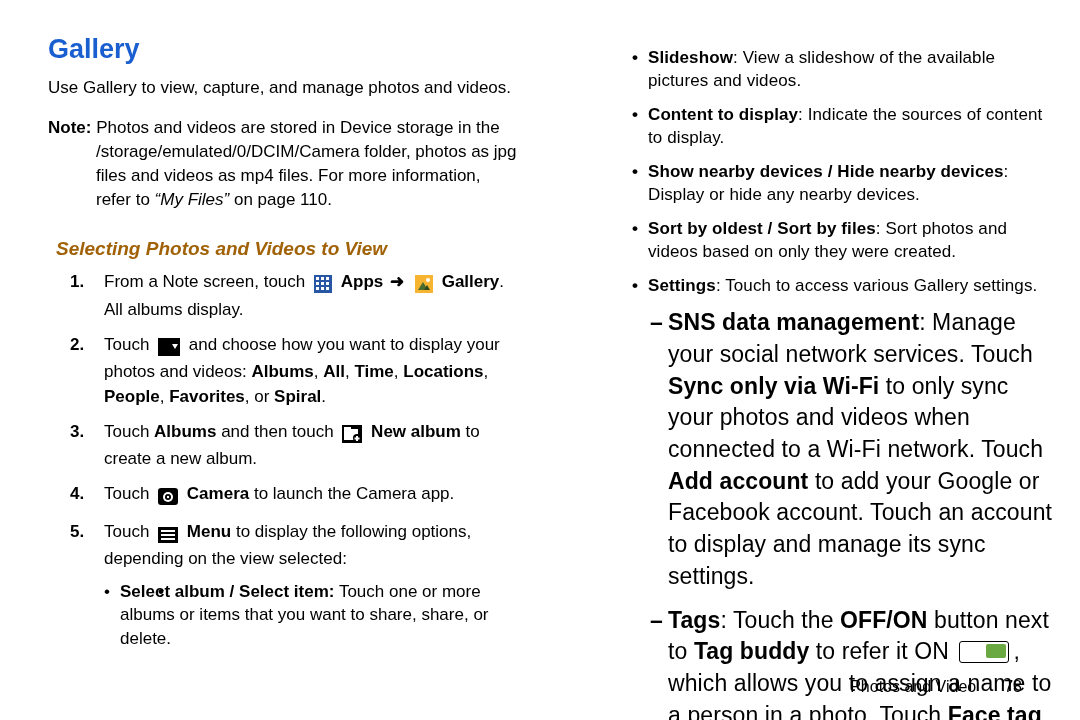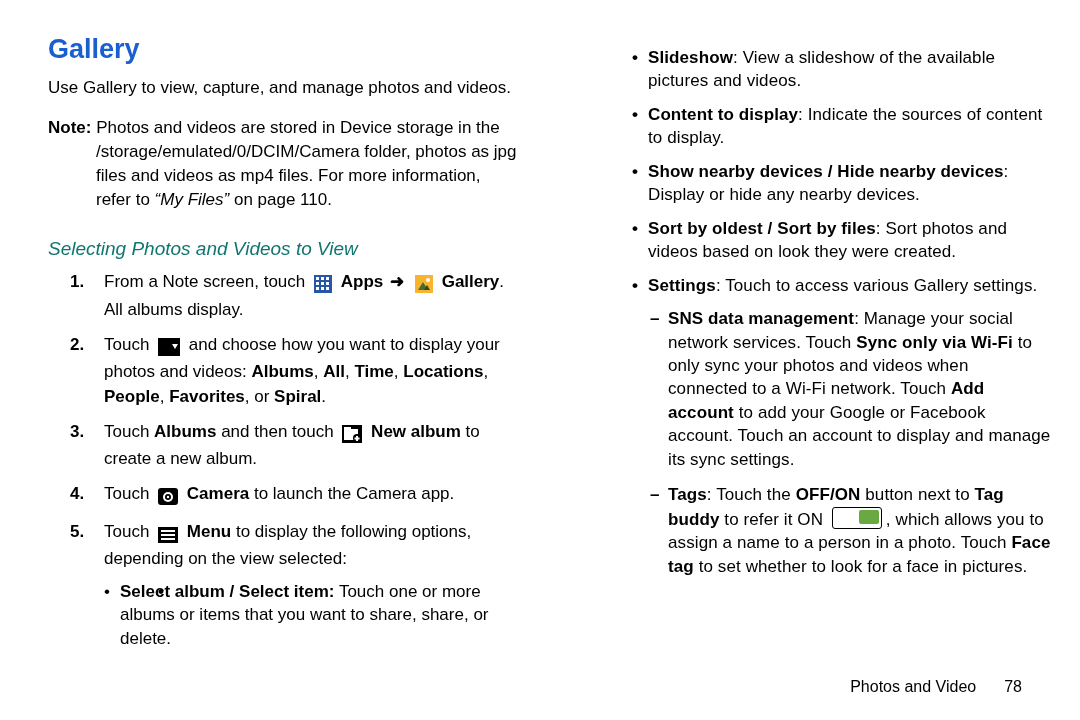--- a/index.html
+++ b/index.html
@@ -6,34 +6,34 @@
   .page{width:1080px;height:720px;position:relative;box-sizing:border-box;padding:34px 44px 20px 48px}
   .cols{display:flex;gap:84px}
   .col{flex:1;min-width:0}
   .col.left{flex:0 0 472px}
   .col.right{flex:0 0 448px;font-family:"Arial Narrow",Arial,Helvetica,sans-serif;letter-spacing:.1px}
   h1.gallery{font-family:Arial,Helvetica,sans-serif;font-weight:700;font-size:27px;color:#1a5fd0;margin:0 0 12px 0}
   .intro{font-size:17px;line-height:1.35;margin:0 0 16px 0}
   .note{font-size:17px;line-height:1.42;margin:0 0 26px 0;padding-left:48px;text-indent:-48px}
   .note .lbl{font-weight:700}
   .note .ref{font-style:italic}
-  h2.sel{font-family:Arial,Helvetica,sans-serif;font-weight:400;font-style:italic;font-size:19px;color:#0f766e;margin:0 0 10px 0}
+  h2.sel{font-family:Arial,Helvetica,sans-serif;font-weight:700;font-style:italic;font-size:19px;color:#a16207;margin:0 0 10px 8px}
   .steps{counter-reset:step;padding-left:0;margin:0}
   .step{font-size:17px;line-height:1.45;padding-left:56px;position:relative;margin:0 0 10px 0}
   .step::before{counter-increment:step;content:counter(step)".";font-weight:700;position:absolute;left:22px;top:0}
   .b{font-weight:700}
   .arrow{font-weight:700;margin:0 2px}
   .ico{display:inline-block;vertical-align:-3px;margin:0 4px}
   
   .bullets{margin:12px 0 0 0;padding:0}
   .bul{position:relative;padding-left:44px;margin:0 0 10px 0;font-size:17px;line-height:1.38}
   .col.left .bul{padding-left:70px}
   .bul::before{content:"•";position:absolute;left:28px;top:0;font-weight:700}
   .col.left .bul::before{left:54px}
-  .sub{position:relative;padding-left:64px;margin:0 0 12px 0;font-size:17px;line-height:1.38}
+  .sub{position:relative;padding-left:64px;margin:0 0 12px 0;font-size:23px;line-height:1.38}
   .sub::before{content:"–";position:absolute;left:46px;top:0;font-weight:700}
   .footer{position:absolute;bottom:24px;right:58px;font-size:16px}
   .footer .sec{margin-right:28px}
   
   svg{display:inline-block;vertical-align:-3px}
   .toggle{display:inline-block;width:48px;height:20px;border:1px solid #000;border-radius:3px;background:#fff;vertical-align:-4px;margin:0 4px;position:relative}
   .toggle::after{content:"";position:absolute;right:2px;top:2px;width:20px;height:14px;background:#6aa942;border-radius:2px}
 </style>
 </head>
 <body>
@@ -143,21 +143,21 @@
         </div>
 
       </div>
     </div>
 
     <div class="col right">
       <div class="bullets">
         <div class="bul"><span class="b">Slideshow</span><span>: View a slideshow of the available pictures and videos.</span></div>
         <div class="bul"><span class="b">Content to display</span><span>: Indicate the sources of content to display.</span></div>
         <div class="bul"><span class="b">Show nearby devices / Hide nearby devices</span><span>: Display or hide any nearby devices.</span></div>
-        <div class="bul"><span class="b">Sort by oldest / Sort by files</span><span>: Sort photos and videos based on look they were created.</span></div>
+        <div class="bul"><span class="b">Sort by oldest / Sort by files</span><span>: Sort photos and videos based on only they were created.</span></div>
         <div class="bul"><span class="b">Settings</span><span>: Touch to access various Gallery settings.</span></div>
 
         <div class="sub">
           <span class="b">SNS data management</span><span>: Manage your social network services. Touch </span><span class="b">Sync only via Wi-Fi</span><span> to only sync your photos and videos when connected to a Wi-Fi network. Touch </span><span class="b">Add account</span><span> to add your Google or Facebook account. Touch an account to display and manage its sync settings.</span>
         </div>
 
         <div class="sub">
           <span class="b">Tags</span><span>: Touch the </span><span class="b">OFF/ON</span><span> button next to </span><span class="b">Tag buddy</span><span> to refer it ON </span><span class="toggle"></span><span>, which allows you to assign a name to a person in a photo. Touch </span><span class="b">Face tag</span><span> to set whether to look for a face in pictures.</span>
         </div>
       </div>

